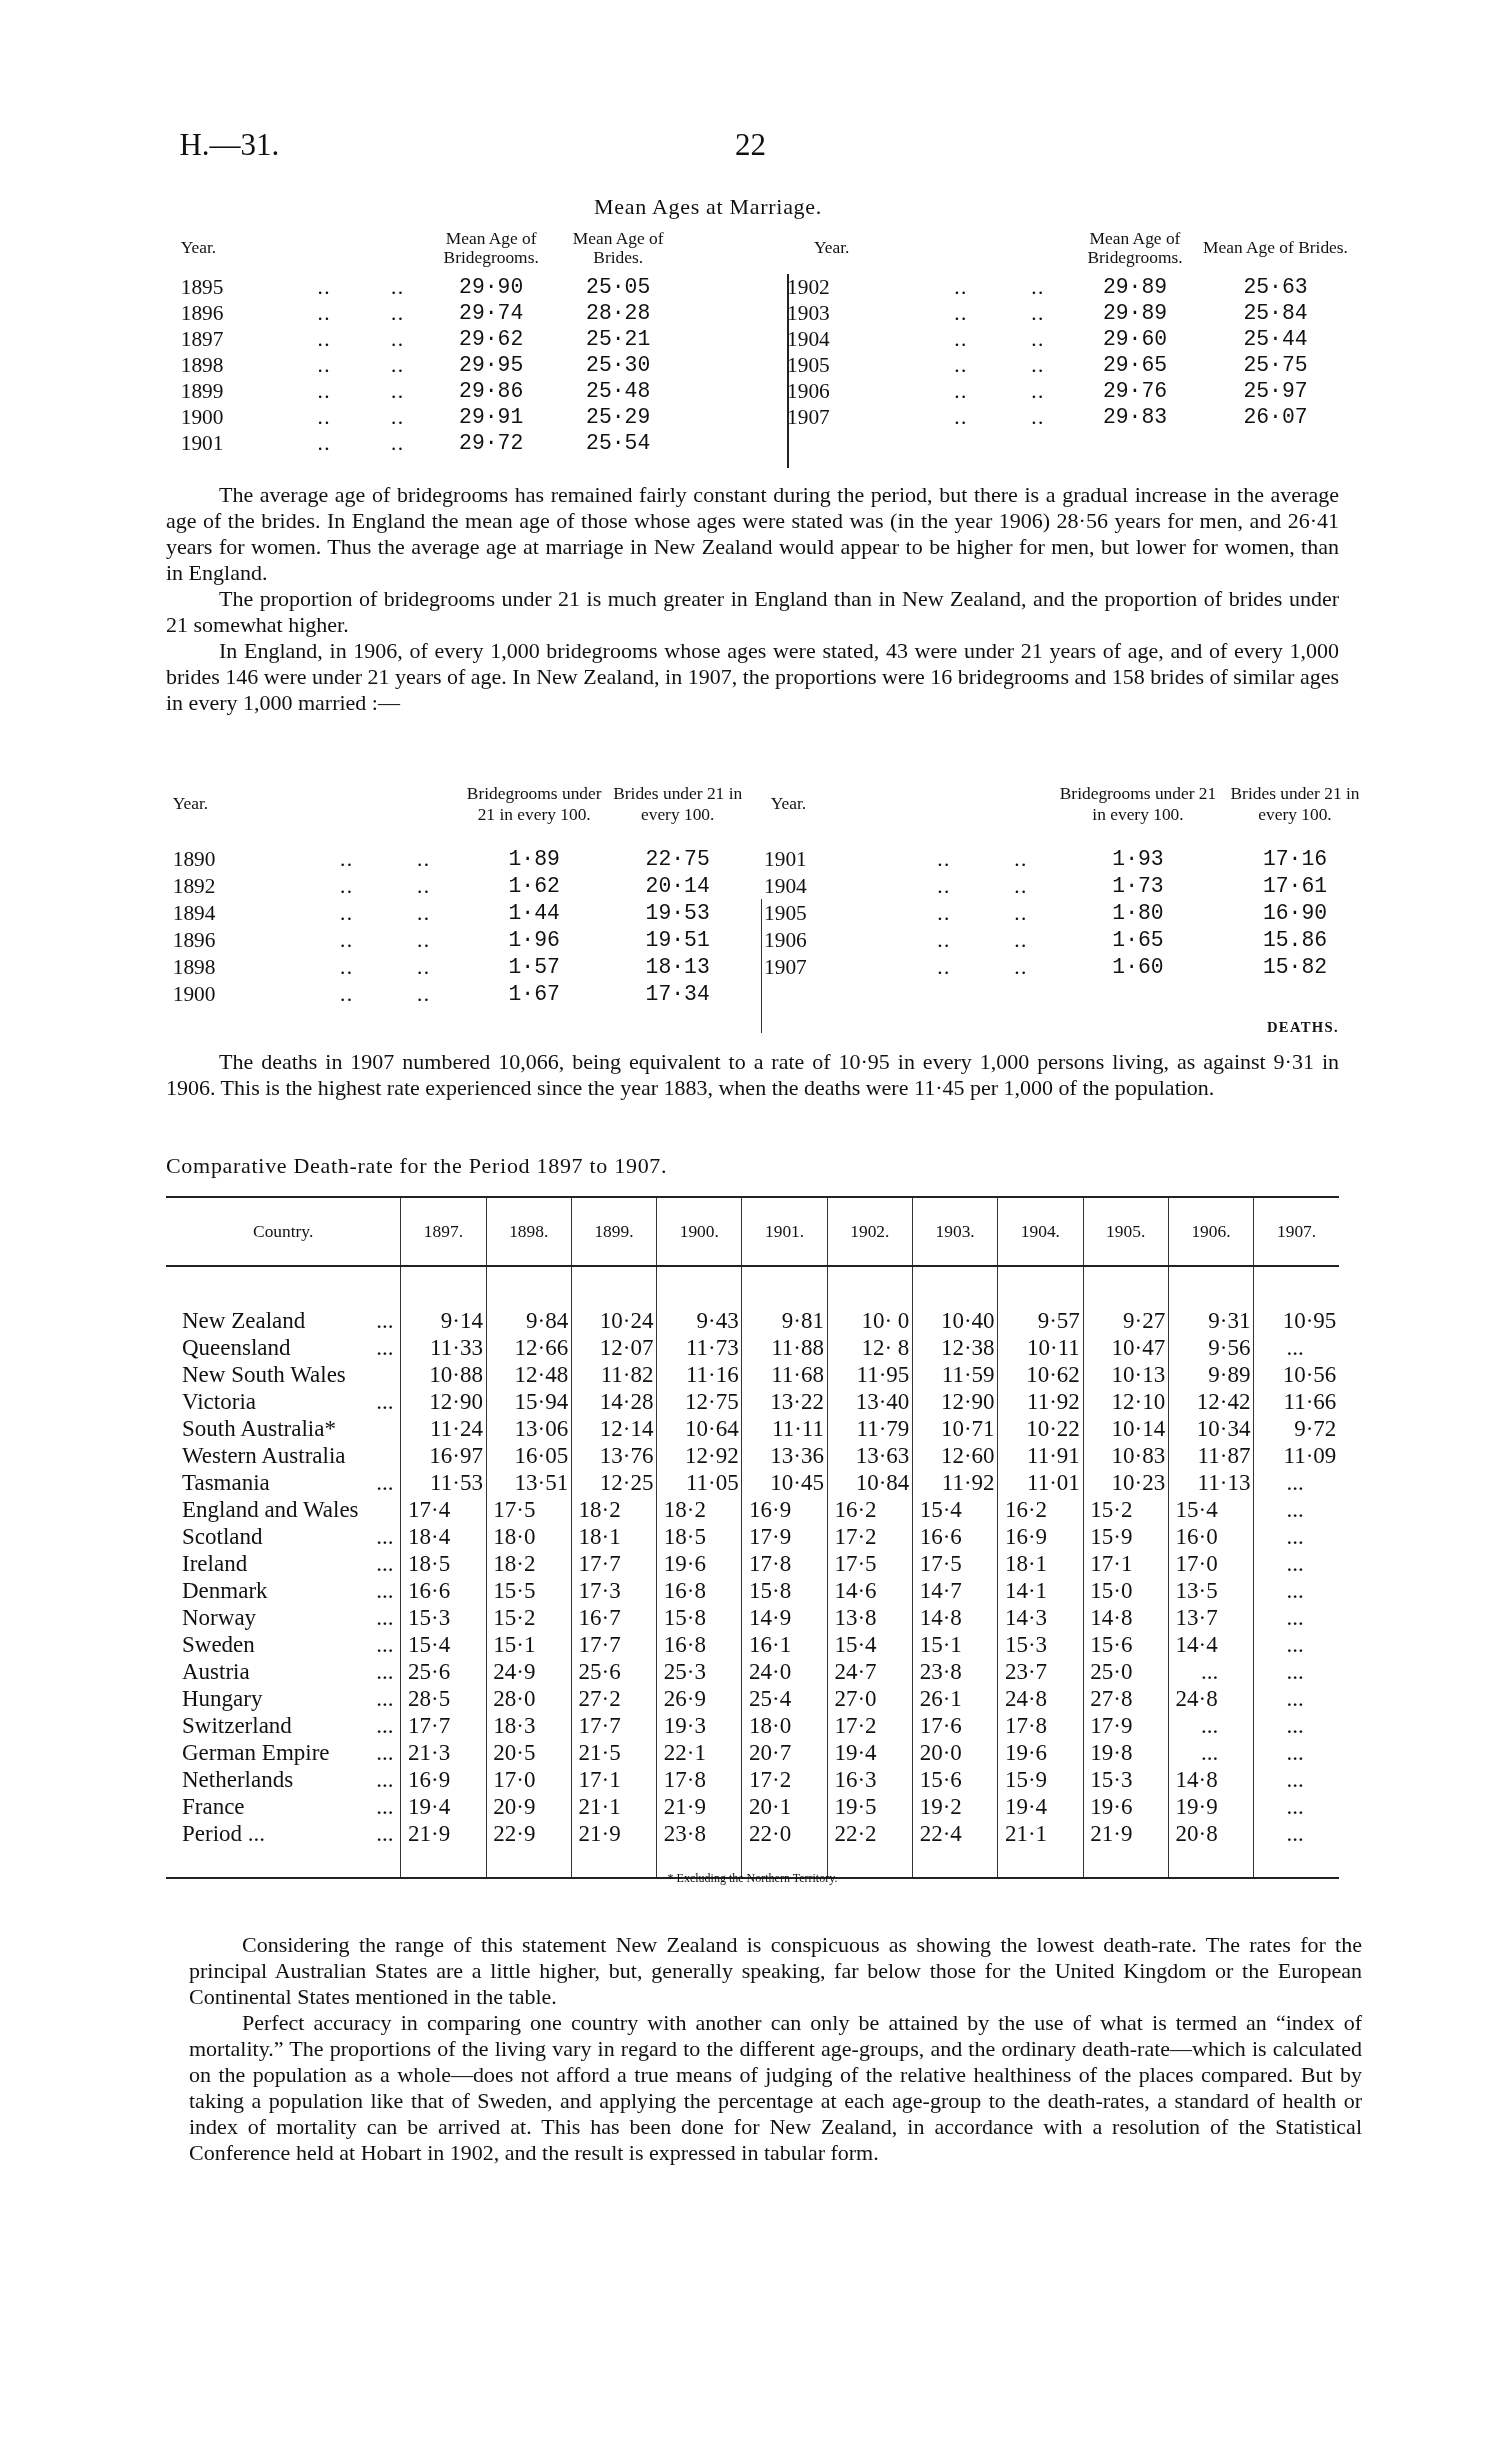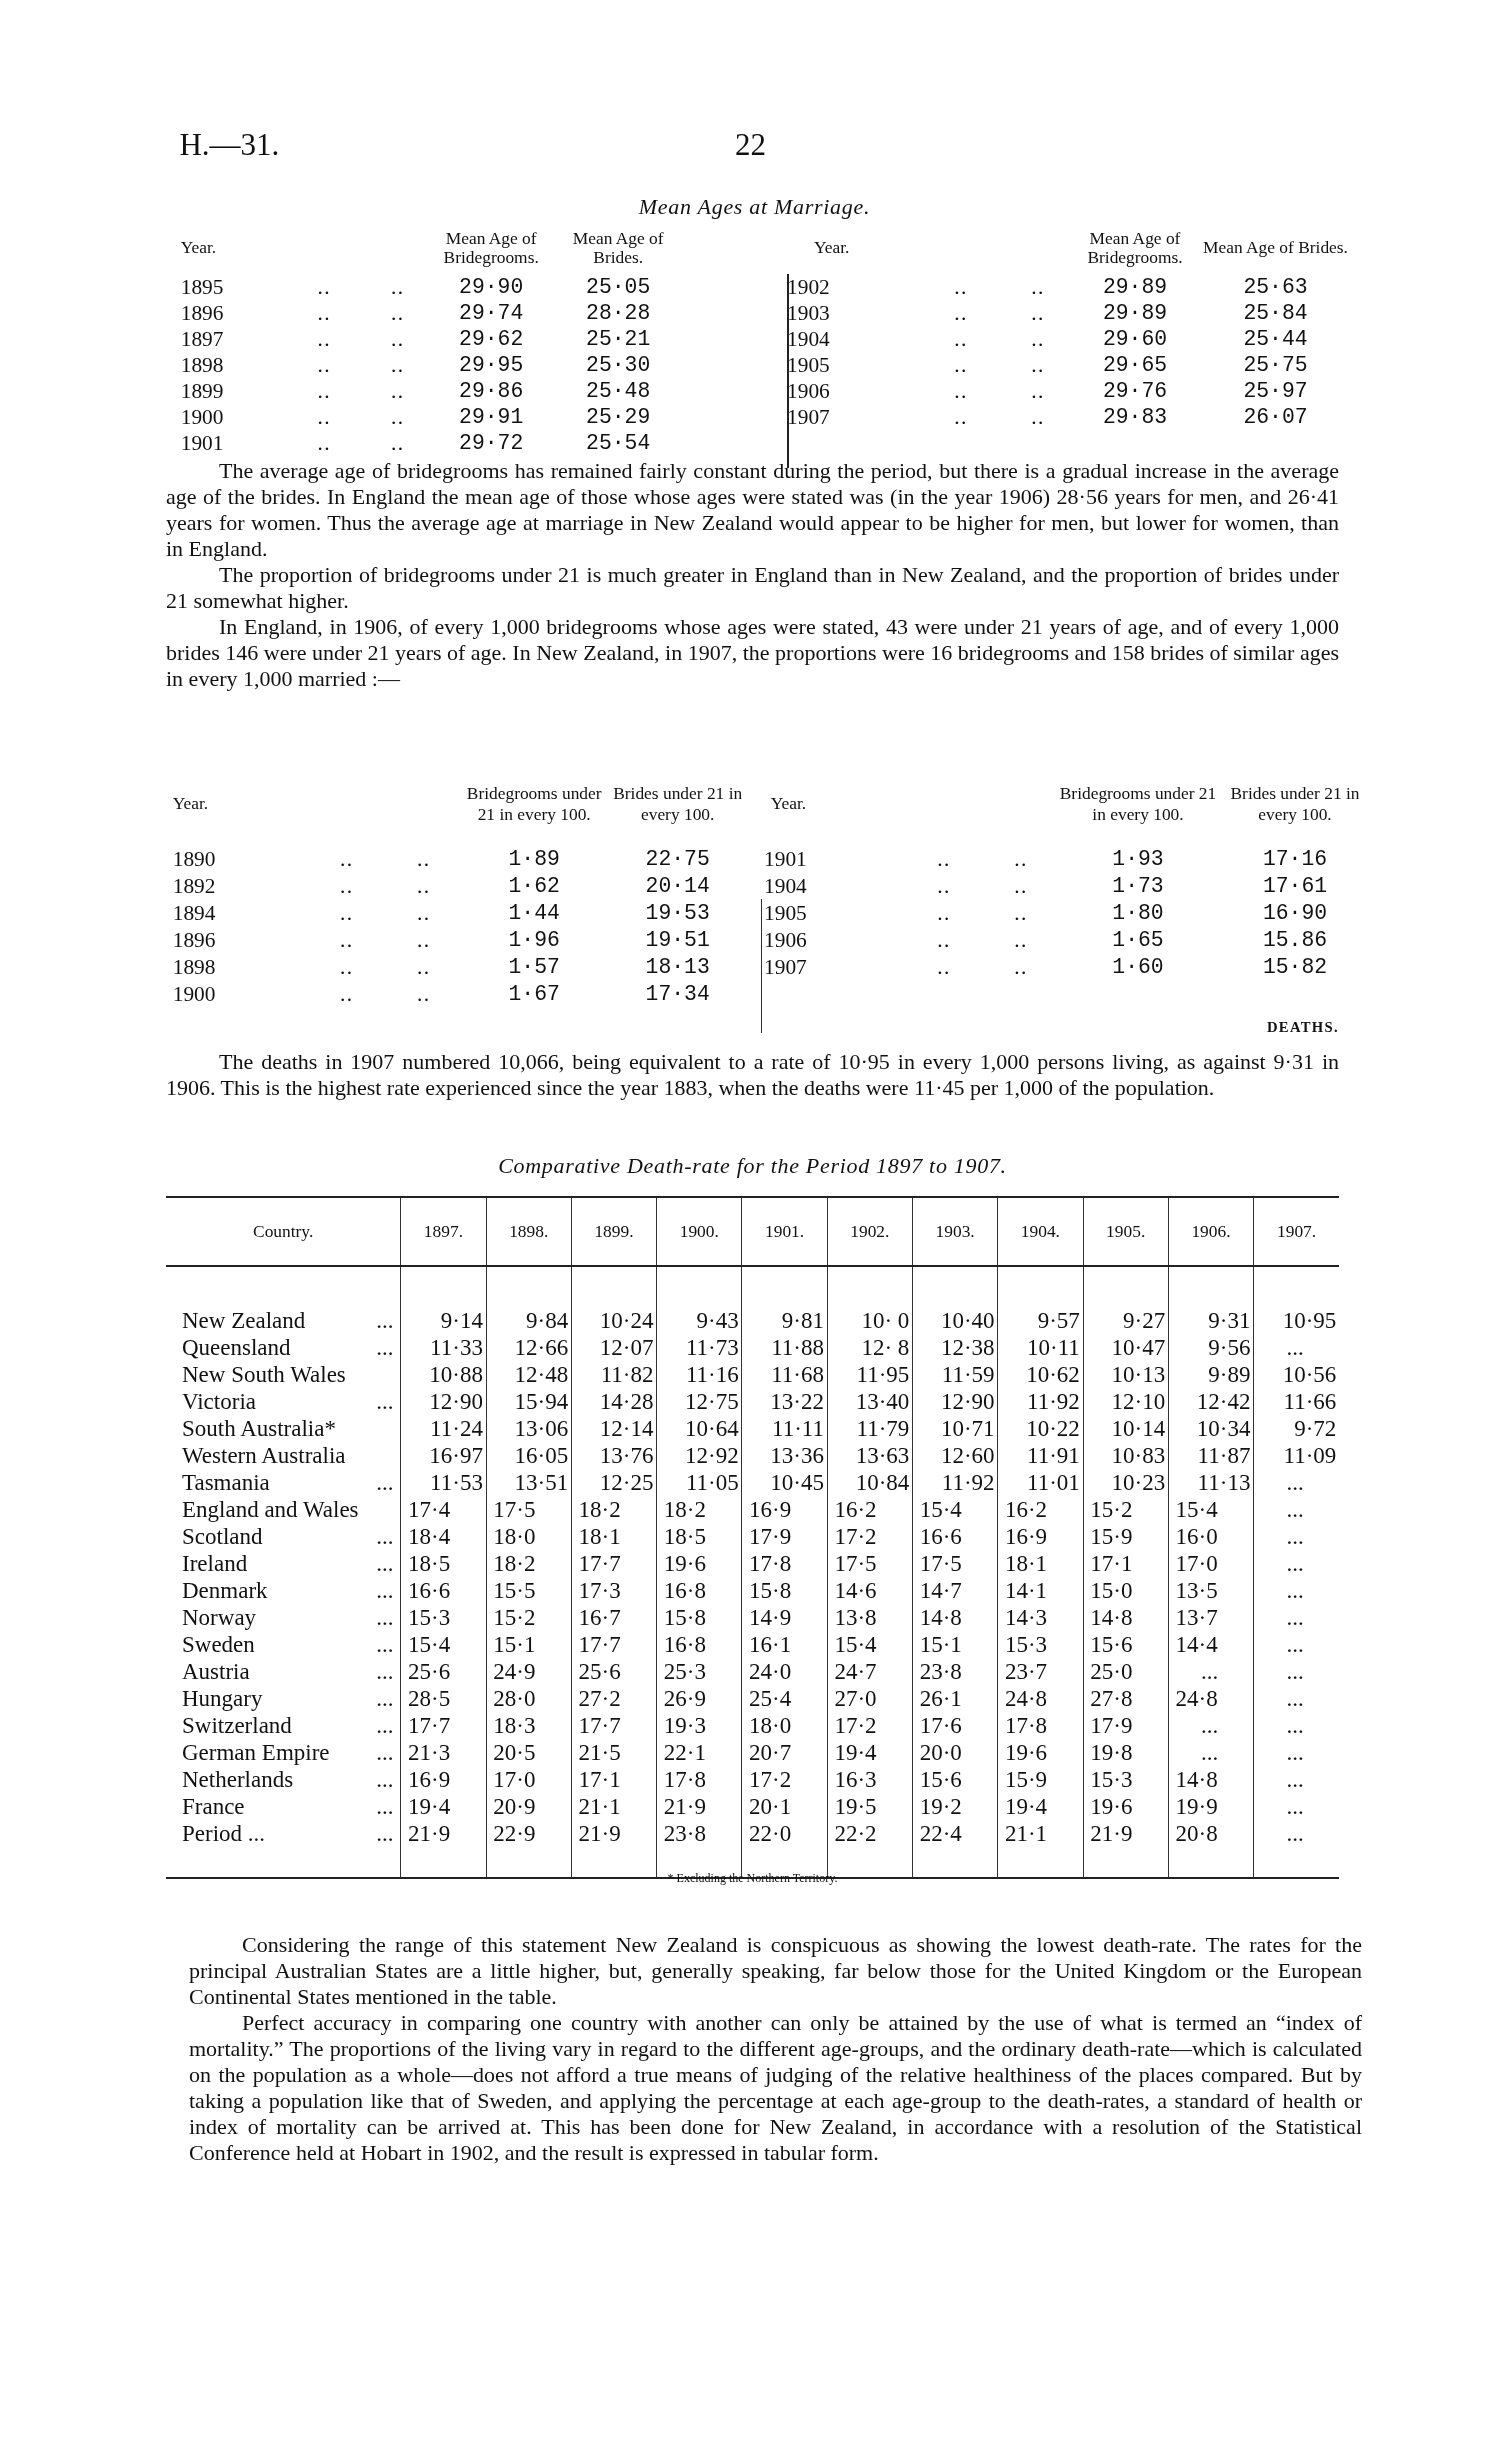--- a/index.html
+++ b/index.html
@@ -5,21 +5,21 @@
   html, body { margin: 0; padding: 0; background: #ffffff; }
   body {
     width: 1507px; height: 2462px; position: relative; overflow: hidden;
     font-family: "Liberation Serif", "DejaVu Serif", serif; color: #111;
   }
   .page { position: absolute; left: 166px; top: 0; width: 1173px; }
   .header { position: absolute; top: 127px; left: 0; width: 100%; height: 40px; }
   .doc-id { position: absolute; left: 13.4px; top: 0; font-size: 31px; }
   .page-num { position: absolute; left: 569px; top: 0; font-size: 31px; }
 
-  .title-italic { font-style: italic; text-align: center; font-size: 22px; letter-spacing: 0.7px; }
+  .title-italic { text-align: left; font-size: 22px; letter-spacing: 0.7px; }
 
   
   .ma-wrap { position: absolute; top: 194px; left: 0; width: 100%; }
   .ma-title { position: absolute; top: 0; left: 428px; width: 321px; }
   .ma-half { position: absolute; top: 27px; }
   .ma-left { left: 14.7px; width: 581px; }
   .ma-right { left: 621px; width: 555px; border-left: 2px solid #222; top: 80px; height: 194px; }
   .ma-grid { display: grid; font-size: 21.4px; line-height: 26px; }
   .ma-left .ma-grid { grid-template-columns: 100px 87px 60px 127px 127px; }
   .hdr { font-size: 17.4px; line-height: 18.7px; display:flex; align-items:center; justify-content:center; text-align:center; height: 53px; }
@@ -156,21 +156,21 @@
           <div class="num">25·97</div>
           <div>1907</div>
           <div class="dots">..</div>
           <div class="dots">..</div>
           <div class="num">29·83</div>
           <div class="num">26·07</div>
         </div>
     </div>
   </div>
 
-  <div class="para" style="top:458px;" id="para-marriage">
+  <div class="para" style="top:482px;" id="para-marriage">
       <p>The average age of bridegrooms has remained fairly constant during the period, but there is a gradual increase in the average age of the brides. In England the mean age of those whose ages were stated was (in the year 1906) 28·56 years for men, and 26·41 years for women. Thus the average age at marriage in New Zealand would appear to be higher for men, but lower for women, than in England.</p>
       <p>The proportion of bridegrooms under 21 is much greater in England than in New Zealand, and the proportion of brides under 21 somewhat higher.</p>
       <p>In England, in 1906, of every 1,000 bridegrooms whose ages were stated, 43 were under 21 years of age, and of every 1,000 brides 146 were under 21 years of age. In New Zealand, in 1907, the proportions were 16 bridegrooms and 158 brides of similar ages in every 1,000 married :—</p>
     </div>
 
   <div class="u21">
     <div class="u21-left">
       <div class="grid" id="u21-left-grid">
         <div class="hdr year">Year.</div>
         <div class="hdr"></div>

